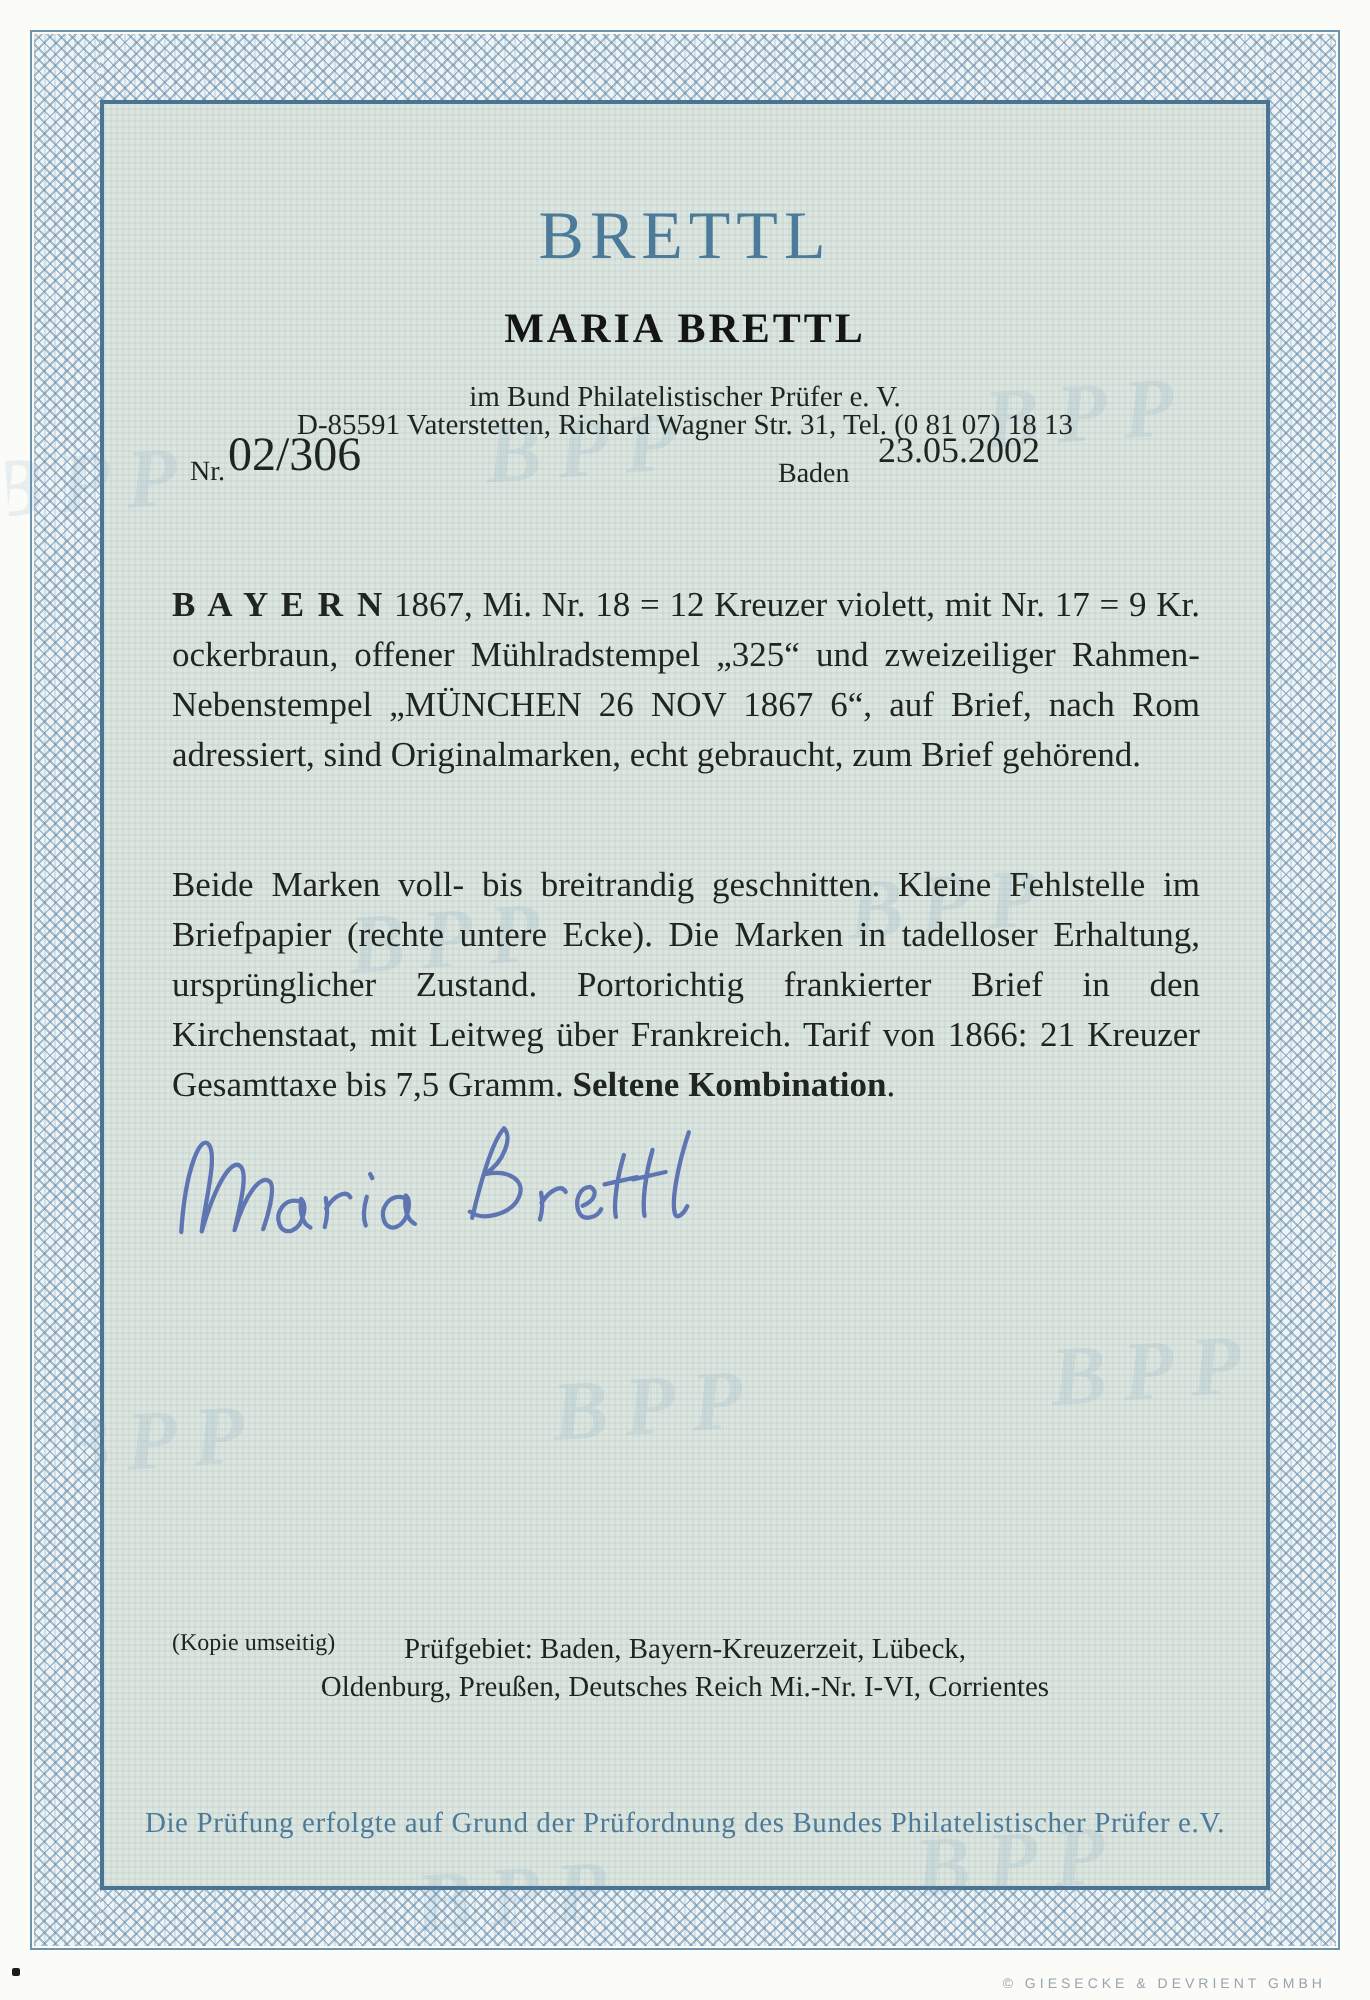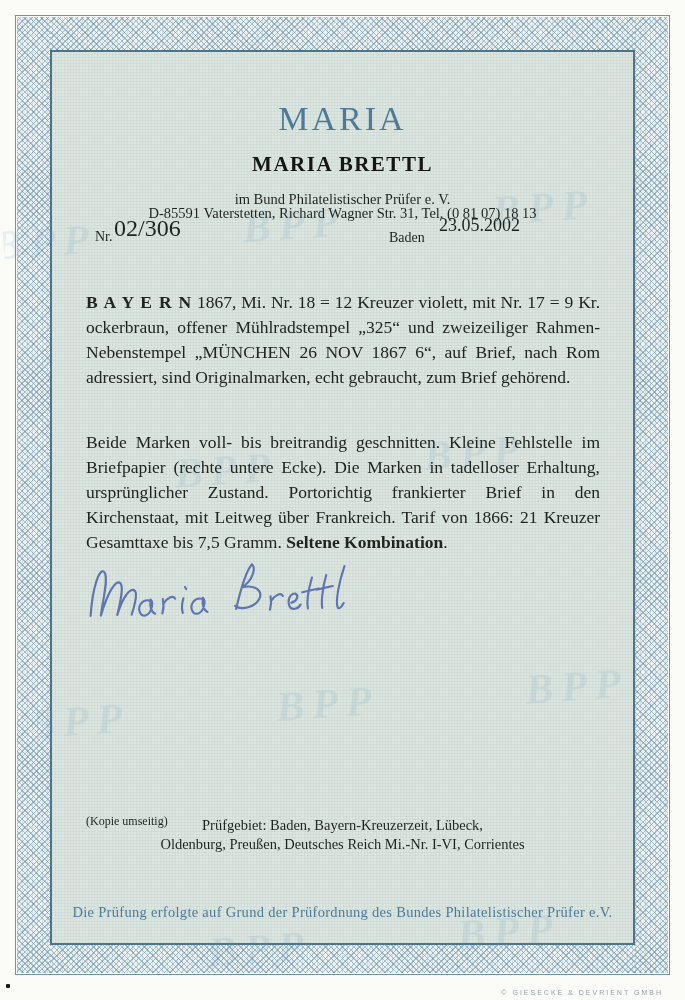--- a/index.html
+++ b/index.html
@@ -96,21 +96,21 @@
       
       
       
       
       
       
       
       
     </div>
 
-    <div class="abs ctr title">MARIA</div>
+    <div class="abs ctr title">BRETTL</div>
     <div class="abs ctr name">MARIA BRETTL</div>
     <div class="abs ctr org">im Bund Philatelistischer Prüfer e. V.</div>
     <div class="abs ctr addr">D-85591 Vaterstetten, Richard Wagner Str. 31, Tel. (0 81 07) 18 13</div>
 
     <span class="abs nr-label">Nr.</span>
     <span class="abs nr-value">02/306</span>
     <span class="abs datum-label">Baden</span>
     <span class="abs datum-value">23.05.2002</span>
 
     <p class="abs para p1"><span class="lead">B A Y E R N</span><span> 1867, Mi. Nr. 18 = 12 Kreuzer violett, mit Nr. 17 = 9 Kr. ockerbraun, offener Mühlradstempel „325“ und zweizeiliger Rahmen-Nebenstempel „MÜNCHEN 26 NOV 1867 6“, auf Brief, nach Rom adressiert, sind Originalmarken, echt gebraucht, zum Brief gehörend.</span></p>

